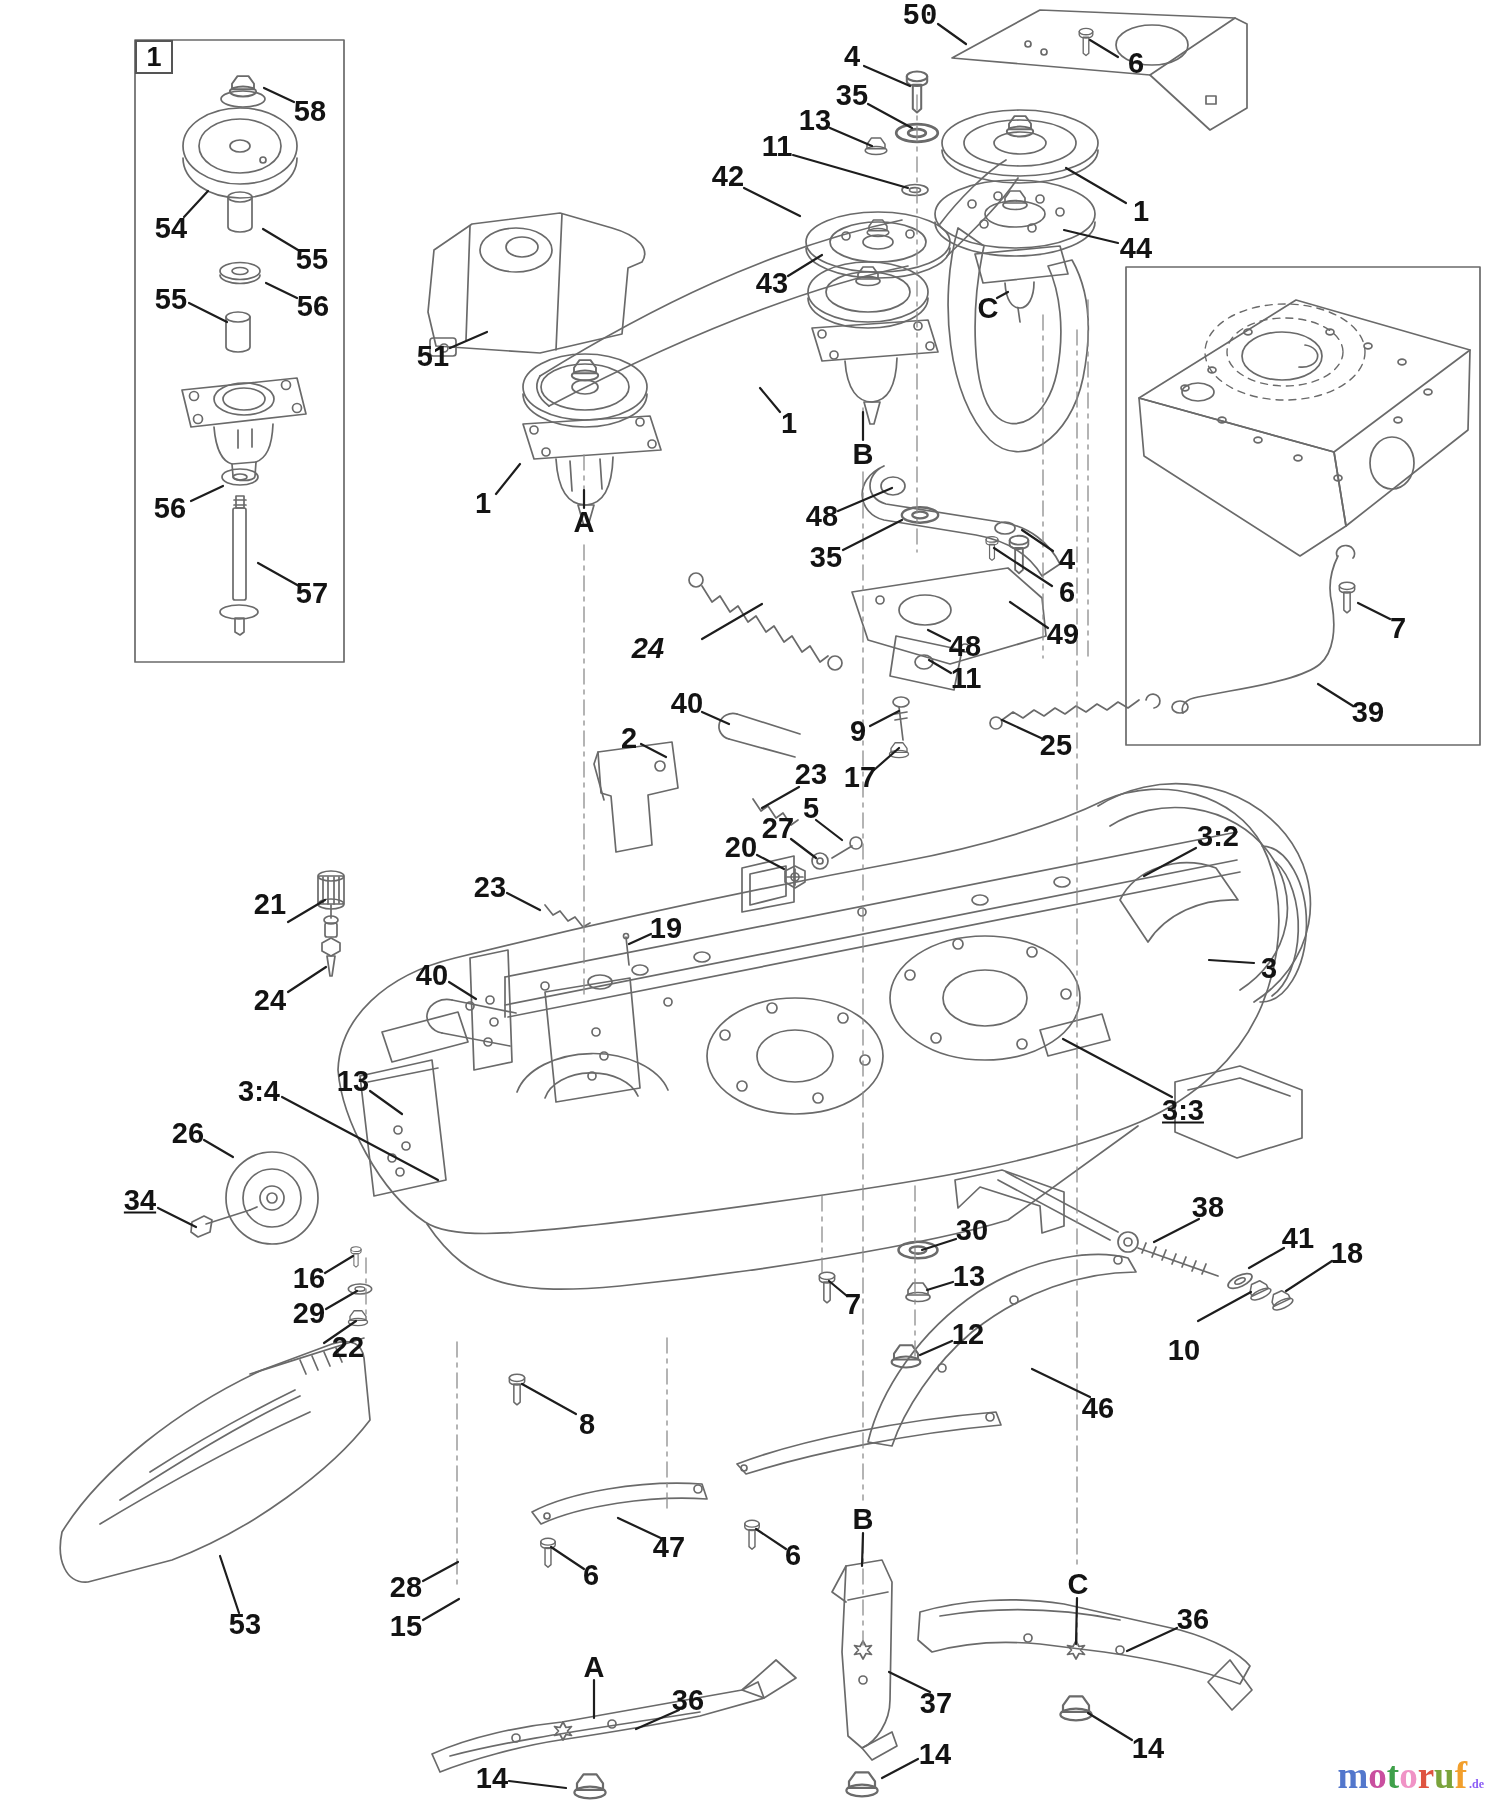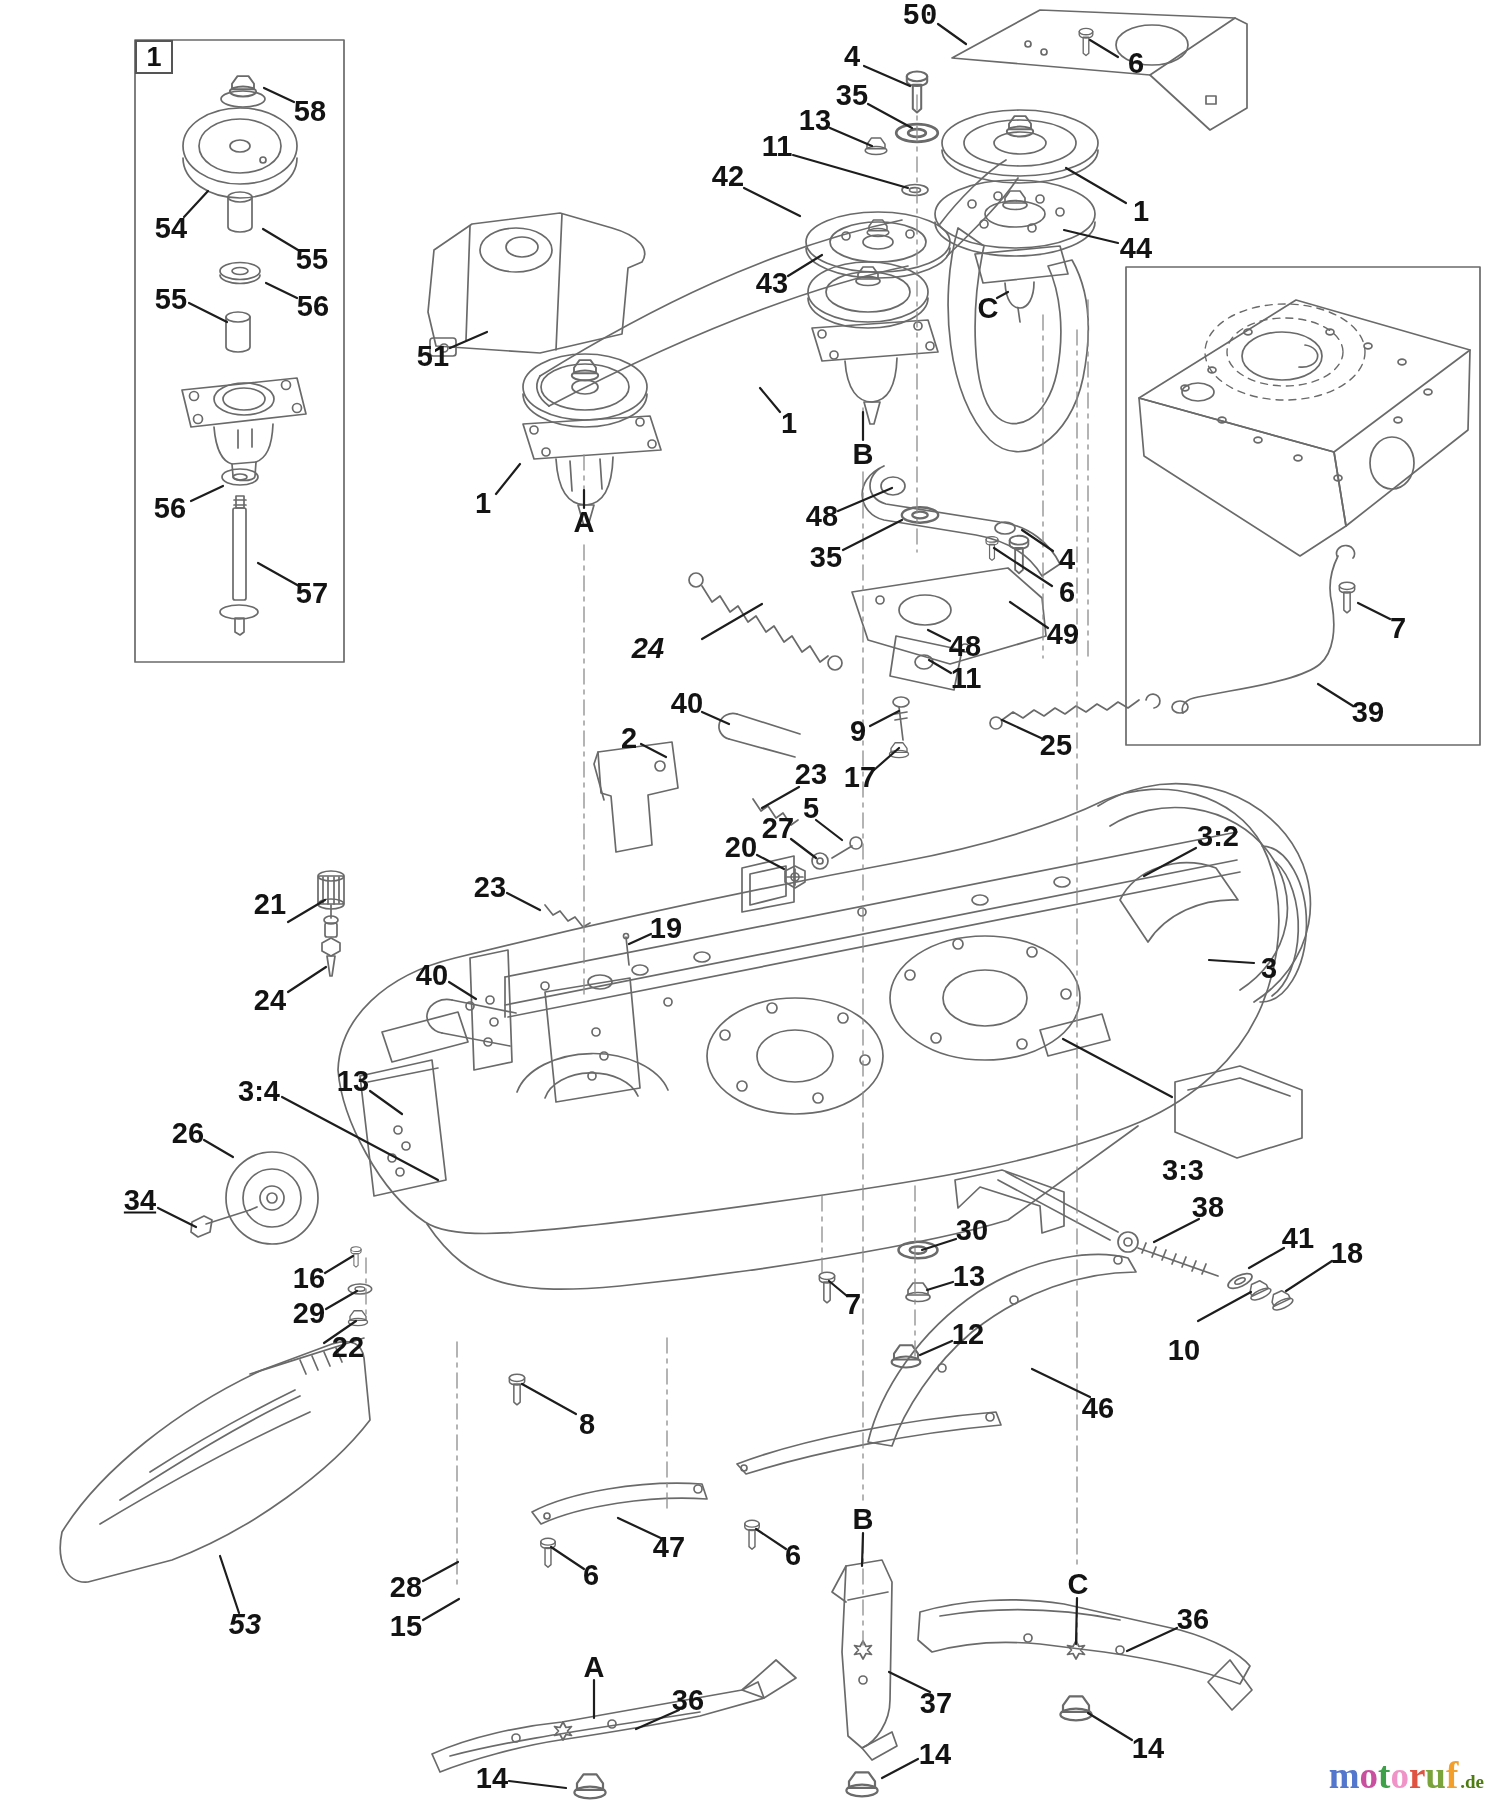--- a/index.html
+++ b/index.html
@@ -11,21 +11,21 @@
   #art .dashdot{stroke-dasharray:15 6 4 6;stroke-width:1.3;stroke:#8d8d8d;}
   #art .dashed{stroke-dasharray:7 6;stroke-width:1.4;}
   #leader-lines line{stroke:#1d1d1d;stroke-width:2.2;}
   .callout{position:absolute;transform:translate(-50%,-50%);
            font:700 29px/1 "Liberation Sans",sans-serif;color:#131313;white-space:nowrap;}
   .inset-tag{position:absolute;left:135px;top:40px;width:38px;height:34px;box-sizing:border-box;
              border:2.5px solid #555;background:#fff;display:flex;align-items:center;justify-content:center;
              font:700 27px "Liberation Sans",sans-serif;color:#111;}
   .watermark{position:absolute;right:12px;bottom:6px;
              font-family:"Liberation Serif",serif;font-weight:700;font-size:37px;line-height:1;}
-  .watermark .de{font-size:19px;color:#4d7c0f;margin-left:2px;font-weight:700;}
+  .watermark .de{font-size:12px;color:#8b5cf6;margin-left:2px;font-weight:700;}
 </style>
 </head>
 <body>
 
 <div id="stage">
 
 <svg id="art" width="1496" height="1800" viewBox="0 0 1496 1800" xmlns="http://www.w3.org/2000/svg">
   <defs>
     <g id="nut">
           <path d="M-10,-2 L-5,-9 L5,-9 L10,-2 L10,3 L-10,3 Z"></path>
@@ -607,21 +607,21 @@
       <div class="callout" style="left: 811px; top: 808px;">5</div>
       <div class="callout" style="left: 778px; top: 828px;">27</div>
       <div class="callout" style="left: 741px; top: 847px;">20</div>
       <div class="callout" style="left: 490px; top: 887px;">23</div>
       <div class="callout" style="left: 666px; top: 928px;">19</div>
       <div class="callout" style="left: 270px; top: 904px; text-align: center;">21</div>
       <div class="callout" style="left: 432px; top: 975px;">40</div>
       <div class="callout" style="left: 270px; top: 1000px;">24</div>
       <div class="callout" style="left: 1218px; top: 836px;">3:2</div>
       <div class="callout" style="left: 1269px; top: 968px;">3</div>
-      <div class="callout" style="left: 1183px; top: 1170px;">3:3</div>
+      <div class="callout" style="left: 1183px; top: 1110px; text-decoration: underline;">3:3</div>
       <div class="callout" style="left: 353px; top: 1081px;">13</div>
       <div class="callout" style="left: 259px; top: 1091px;">3:4</div>
       <div class="callout" style="left: 188px; top: 1133px;">26</div>
       <div class="callout" style="left: 140px; top: 1200px; text-decoration: underline;">34</div>
       <div class="callout" style="left: 309px; top: 1278px;">16</div>
       <div class="callout" style="left: 309px; top: 1313px;">29</div>
       <div class="callout" style="left: 307px; top: 1347px; margin-left: 41px;">22</div>
       <div class="callout" style="left: 972px; top: 1230px;">30</div>
       <div class="callout" style="left: 969px; top: 1276px;">13</div>
       <div class="callout" style="left: 853px; top: 1304px;">7</div>
@@ -630,21 +630,21 @@
       <div class="callout" style="left: 1298px; top: 1238px;">41</div>
       <div class="callout" style="left: 1347px; top: 1253px;">18</div>
       <div class="callout" style="left: 1184px; top: 1330px; margin-top: 20px;">10</div>
       <div class="callout" style="left: 1098px; top: 1408px;">46</div>
       <div class="callout" style="left: 587px; top: 1424px;">8</div>
       <div class="callout" style="left: 669px; top: 1547px;">47</div>
       <div class="callout" style="left: 591px; top: 1575px;">6</div>
       <div class="callout" style="left: 793px; top: 1555px;">6</div>
       <div class="callout" style="left: 406px; top: 1587px;">28</div>
       <div class="callout" style="left: 406px; top: 1626px;">15</div>
-      <div class="callout" style="left: 245px; top: 1624px; font-style: italic;">53</div>
+      <div class="callout" style="left: 245px; top: 1624px;">53</div>
       <div class="callout" style="left: 594px; top: 1667px;">A</div>
       <div class="callout" style="left: 688px; top: 1700px;">36</div>
       <div class="callout" style="left: 863px; top: 1519px;">B</div>
       <div class="callout" style="left: 936px; top: 1703px;">37</div>
       <div class="callout" style="left: 935px; top: 1754px;">14</div>
       <div class="callout" style="left: 1078px; top: 1584px;">C</div>
       <div class="callout" style="left: 1193px; top: 1619px;">36</div>
       <div class="callout" style="left: 1148px; top: 1748px;">14</div>
       <div class="callout" style="left: 492px; top: 1778px;">14</div>
       <div class="callout" style="left: 1398px; top: 628px;">7</div>

